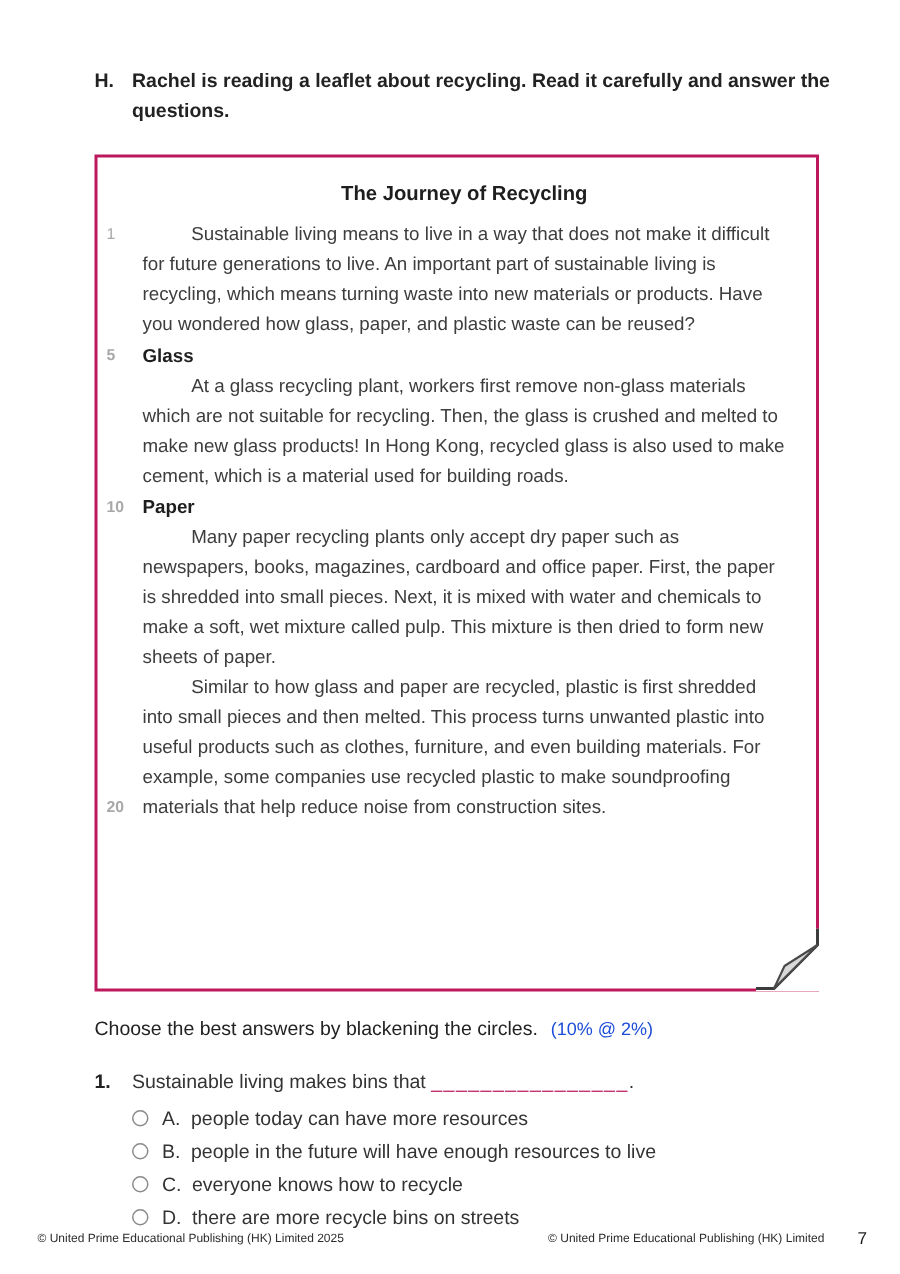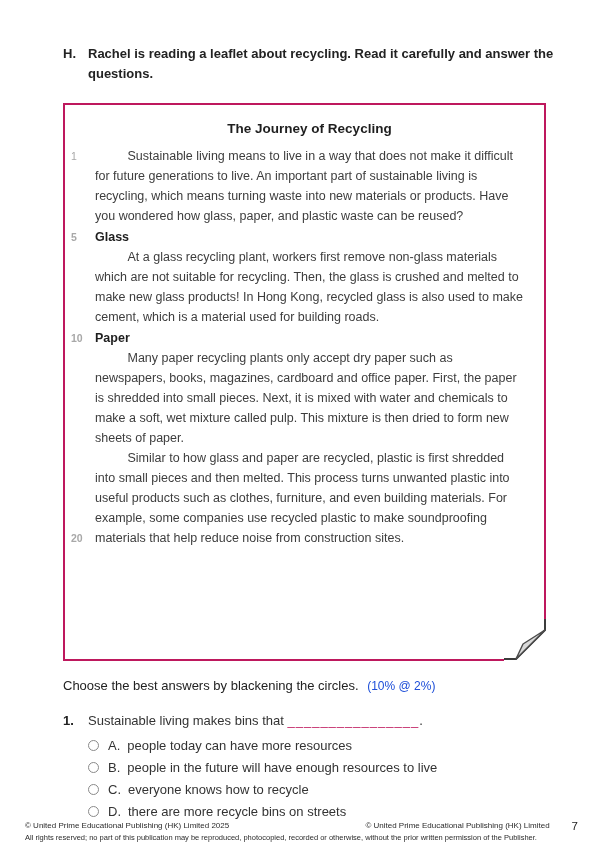--- a/index.html
+++ b/index.html
@@ -145,14 +145,13 @@
 </div>
 
 <div class="footer">
   <div class="row1">
     <span>© United Prime Educational Publishing (HK) Limited 2025</span>
     <span class="r1right">
       <span>© United Prime Educational Publishing (HK) Limited</span>
       <span class="pagenum">7</span>
     </span>
   </div>
-  <div class="row2">All rights reserved; no part of this publication may be reproduced, photocopied, recorded or otherwise, without the prior written permission of the Publisher.</div>
 </div>
 
 </body></html>

